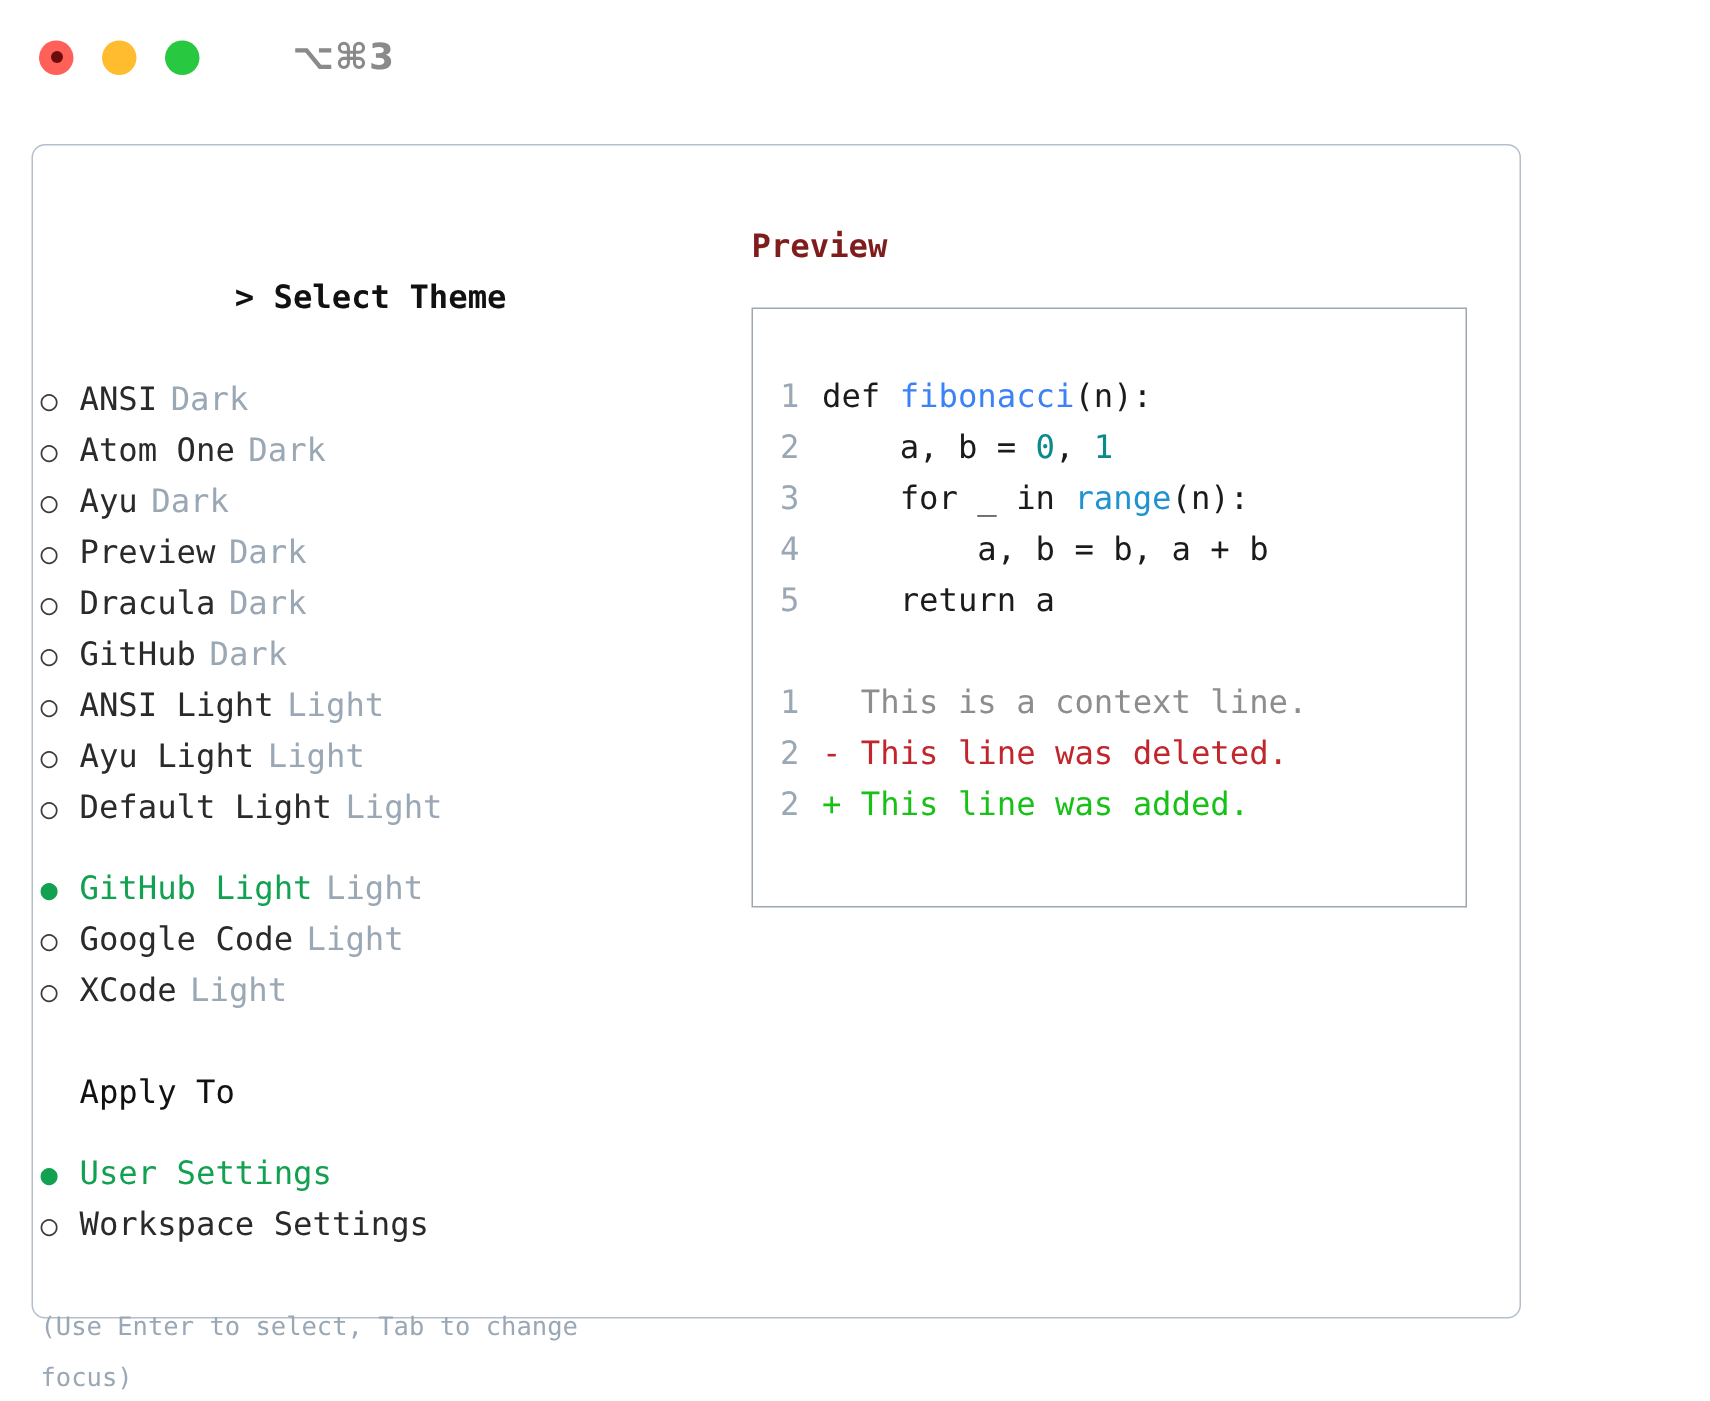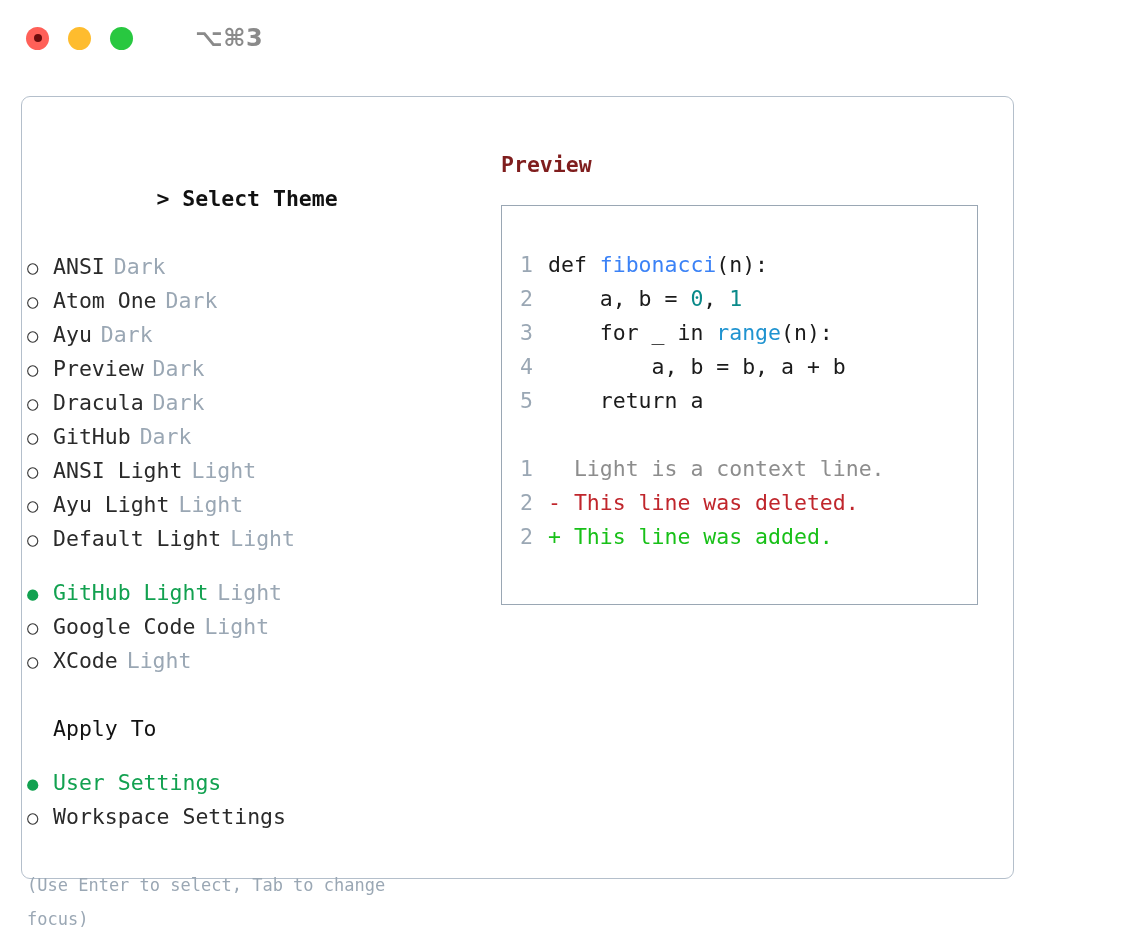--- a/index.html
+++ b/index.html
@@ -215,21 +215,21 @@
         <div class="preview-box">
           <div id="code-block">
               <div class="code-line"><span class="lno">1</span><span><span class="ctext">def </span><span class="tok-fn">fibonacci</span><span class="ctext">(n):</span></span></div>
               <div class="code-line"><span class="lno">2</span><span><span class="ctext">    a, b = </span><span class="tok-num">0</span><span class="ctext">, </span><span class="tok-num">1</span></span></div>
               <div class="code-line"><span class="lno">3</span><span><span class="ctext">    for _ in </span><span class="tok-call">range</span><span class="ctext">(n):</span></span></div>
               <div class="code-line"><span class="lno">4</span><span><span class="ctext">        a, b = b, a + b</span></span></div>
               <div class="code-line"><span class="lno">5</span><span><span class="ctext">    return a</span></span></div>
             </div>
           <div class="code-gap"></div>
           <div id="diff-block">
-              <div class="code-line"><span class="lno">1</span><span class="d-ctx"> </span><span class="d-ctx"> Light is a context line.</span></div>
+              <div class="code-line"><span class="lno">1</span><span class="d-ctx"> </span><span class="d-ctx"> This is a context line.</span></div>
               <div class="code-line"><span class="lno">2</span><span class="d-del">-</span><span class="d-del"> This line was deleted.</span></div>
               <div class="code-line"><span class="lno">2</span><span class="d-add">+</span><span class="d-add"> This line was added.</span></div>
             </div>
         </div>
       </div>
 
     </div>
   </div>
 </div>
 

